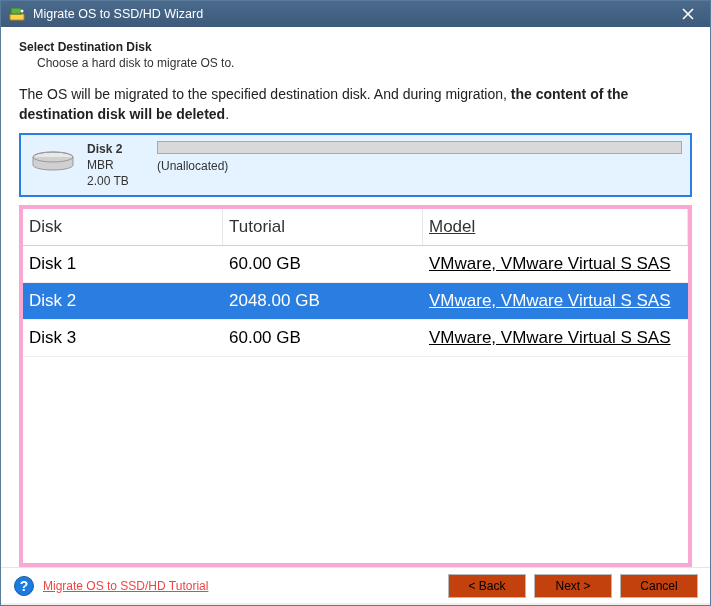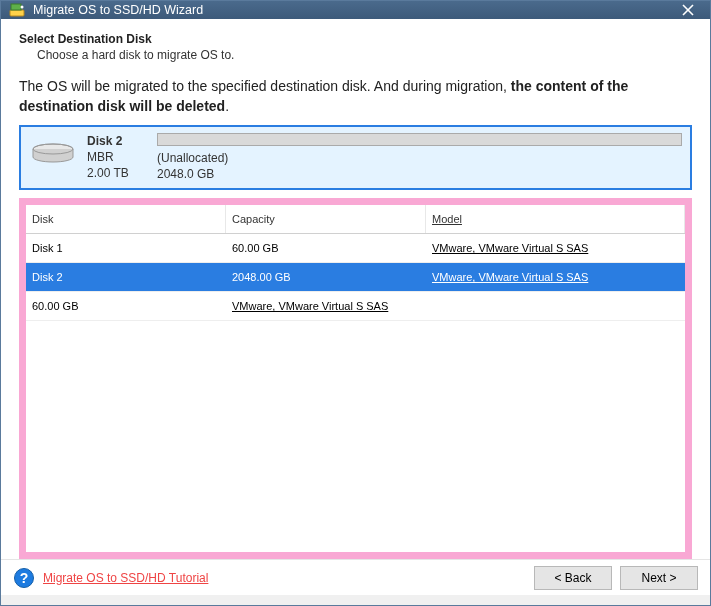--- a/index.html
+++ b/index.html
@@ -1,47 +1,47 @@
 <!DOCTYPE html>
 <html><head>
 <meta charset="utf-8">
 <style>
 * { box-sizing: border-box; margin: 0; padding: 0; }
 body { font-family: "Segoe UI", Tahoma, sans-serif; font-size: 12px; background: #f0f0f0; width: 711px; height: 606px; overflow: hidden; border: 1px solid #5a7a9c; }
-.titlebar { height: 18px; background: linear-gradient(#4a6a8c, #3d5a7a); color: #fff; display: flex; align-items: center; padding: 4px 8px; }
+.titlebar { height: 26px; background: linear-gradient(#4a6a8c, #3d5a7a); color: #fff; display: flex; align-items: center; padding: 4px 8px; }
 .titlebar .app-icon { width: 16px; height: 16px; margin-right: 8px; }
 .titlebar .title { flex: 1; font-size: 12.5px; }
 .titlebar .close-btn { width: 28px; height: 22px; display: flex; align-items: center; justify-content: center; cursor: pointer; }
 .titlebar .close-btn svg { width: 12px; height: 12px; }
 .content { background: #fff; height: 540px; padding: 13px 18px 0 18px; display: flex; flex-direction: column; }
 .heading { font-weight: bold; font-size: 12px; color: #222; }
 .sub { color: #333; margin: 2px 0 14px 18px; font-size: 12px; }
 .warn { font-size: 14px; color: #222; margin-bottom: 8px; line-height: 1.45; }
 .preview { border: 2px solid #2a7de1; background: #e4f3ff; padding: 6px 8px; display: flex; align-items: flex-start; gap: 10px; margin-bottom: 8px; }
 .disk-icon { width: 48px; height: 28px; margin-top: 6px; }
 .disk-meta { min-width: 60px; color: #333; line-height: 1.35; font-size: 12px; }
 .disk-meta .dn { font-weight: bold; }
 .layout { flex: 1; }
 .bar { height: 13px; border: 1px solid #aaa; background: #d9d9d9; margin-bottom: 4px; }
 .layout-label { color: #333; font-size: 12px; line-height: 1.35; }
-.table { border: 7px solid #f9a8d4; flex: 1; min-height: 0; font-size: 11px; }
+.table { border: 4px solid #f9a8d4; flex: 1; min-height: 0; font-size: 17px; }
 .th-row, .t-row { display: flex; }
 .th-row { background: #fff; border-bottom: 1px solid #d0d0d0; }
 .th, .td { padding: 8px 6px; }
 .col-disk { width: 200px; }
 .col-cap { width: 200px; }
 .col-model { flex: 1; text-decoration: underline; }
 .th { font-weight: normal; color: #333; border-right: 1px solid #e8e8e8; }
 .t-row { border-bottom: 1px solid #eee; cursor: pointer; }
 .t-row.selected { background: #2a7de1; color: #fff; }
 .footer { height: 36px; display: flex; align-items: center; gap: 8px; padding: 0 12px; background: #fff; border-top: 1px solid #e5e5e5; }
 .help-icon { width: 22px; height: 22px; }
 .tutorial-link { color: #ef4444; text-decoration: underline; cursor: pointer; font-size: 12px; }
 .spacer { flex: 1; }
-.btn { min-width: 78px; height: 24px; background: #e5e5e5; border: 1px solid #b8b8b8; font-size: 12px; cursor: pointer; padding: 0 12px; }
+.btn { min-width: 78px; height: 24px; background: #c2410c; border: 1px solid #b8b8b8; font-size: 12px; cursor: pointer; padding: 0 12px; }
 </style>
 </head>
 <body>
 
 <div class="titlebar">
   <span class="app-icon">
     <svg viewBox="0 0 16 16">
         <rect x="1" y="8" width="14" height="6" rx="1" fill="#ffd24a" stroke="#b88a1f"></rect>
         <rect x="2" y="2" width="10" height="6" fill="#5fb04a" stroke="#3a7a2d"></rect>
         <circle cx="13" cy="5" r="1.5" fill="#fff"></circle>
@@ -74,54 +74,55 @@
     </span>
     <div class="disk-meta">
       <div class="dn">Disk 2</div>
       <div>MBR</div>
       <div>2.00 TB</div>
     </div>
     <div class="layout">
       <div class="bar"></div>
       <div class="layout-label">
         <div>(Unallocated)</div>
-        <div>2048.0 GB</div>
       </div>
     </div>
   </div>
 
   <div class="table">
     <div class="th-row">
       <div class="th col-disk">Disk</div>
-      <div class="th col-cap">Capacity</div>
+      <div class="th col-cap">Tutorial</div>
       <div class="th col-model">Model</div>
     </div>
     <div id="table-body">
         <div class="t-row">
           <div class="td col-disk">Disk 1</div>
           <div class="td col-cap">60.00 GB</div>
           <div class="td col-model">VMware, VMware Virtual S SAS</div>
         </div>
         <div class="t-row selected">
           <div class="td col-disk">Disk 2</div>
           <div class="td col-cap">2048.00 GB</div>
           <div class="td col-model">VMware, VMware Virtual S SAS</div>
         </div>
         <div class="t-row">
+          <div class="td col-disk">Disk 3</div>
           <div class="td col-cap">60.00 GB</div>
           <div class="td col-model">VMware, VMware Virtual S SAS</div>
         </div>
       </div>
   </div>
 </div>
 
 <div class="footer">
   <span class="help-icon">
     <svg viewBox="0 0 22 22">
         <circle cx="11" cy="11" r="9.5" fill="#1d7be0" stroke="#155fa8"></circle>
         <text x="11" y="16" text-anchor="middle" font-size="14" font-weight="bold" fill="#fff">?</text>
       </svg>
   </span>
   <a class="tutorial-link">Migrate OS to SSD/HD Tutorial</a>
   <span class="spacer"></span>
   <button class="btn">&lt; Back</button>
   <button class="btn">Next &gt;</button>
+  <button class="btn">Cancel</button>
 </div>
 
 </body></html>

